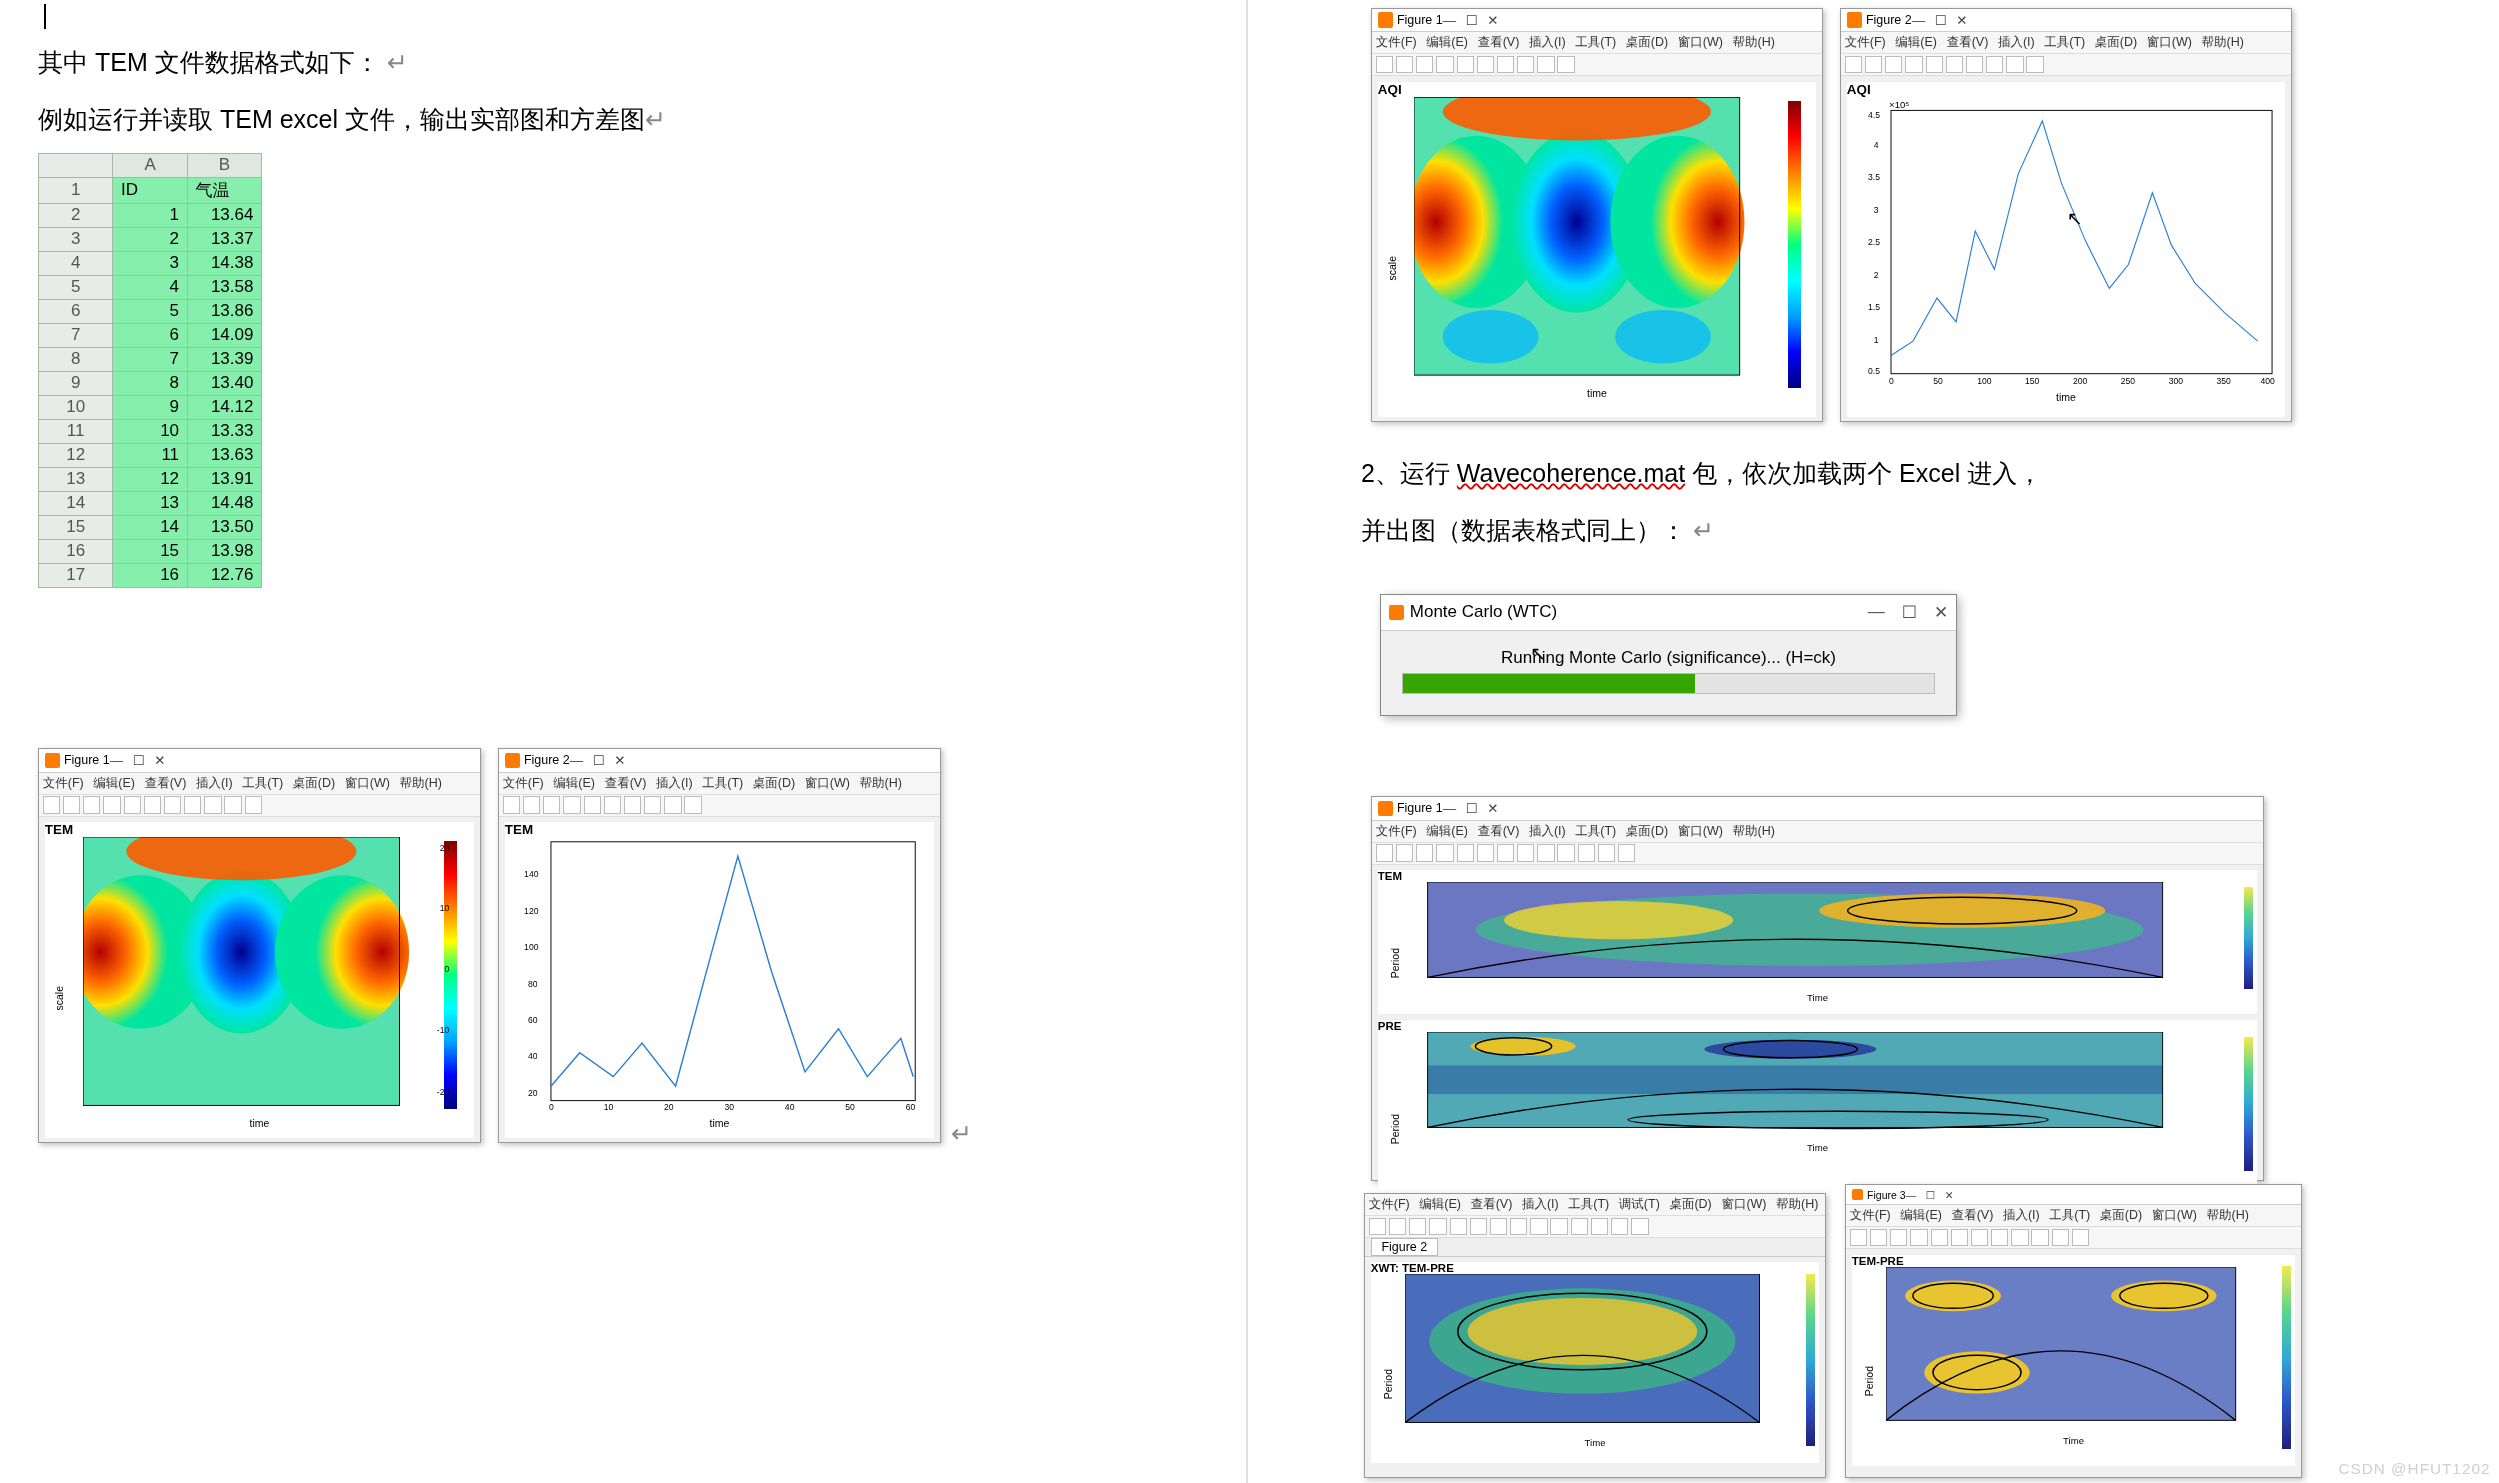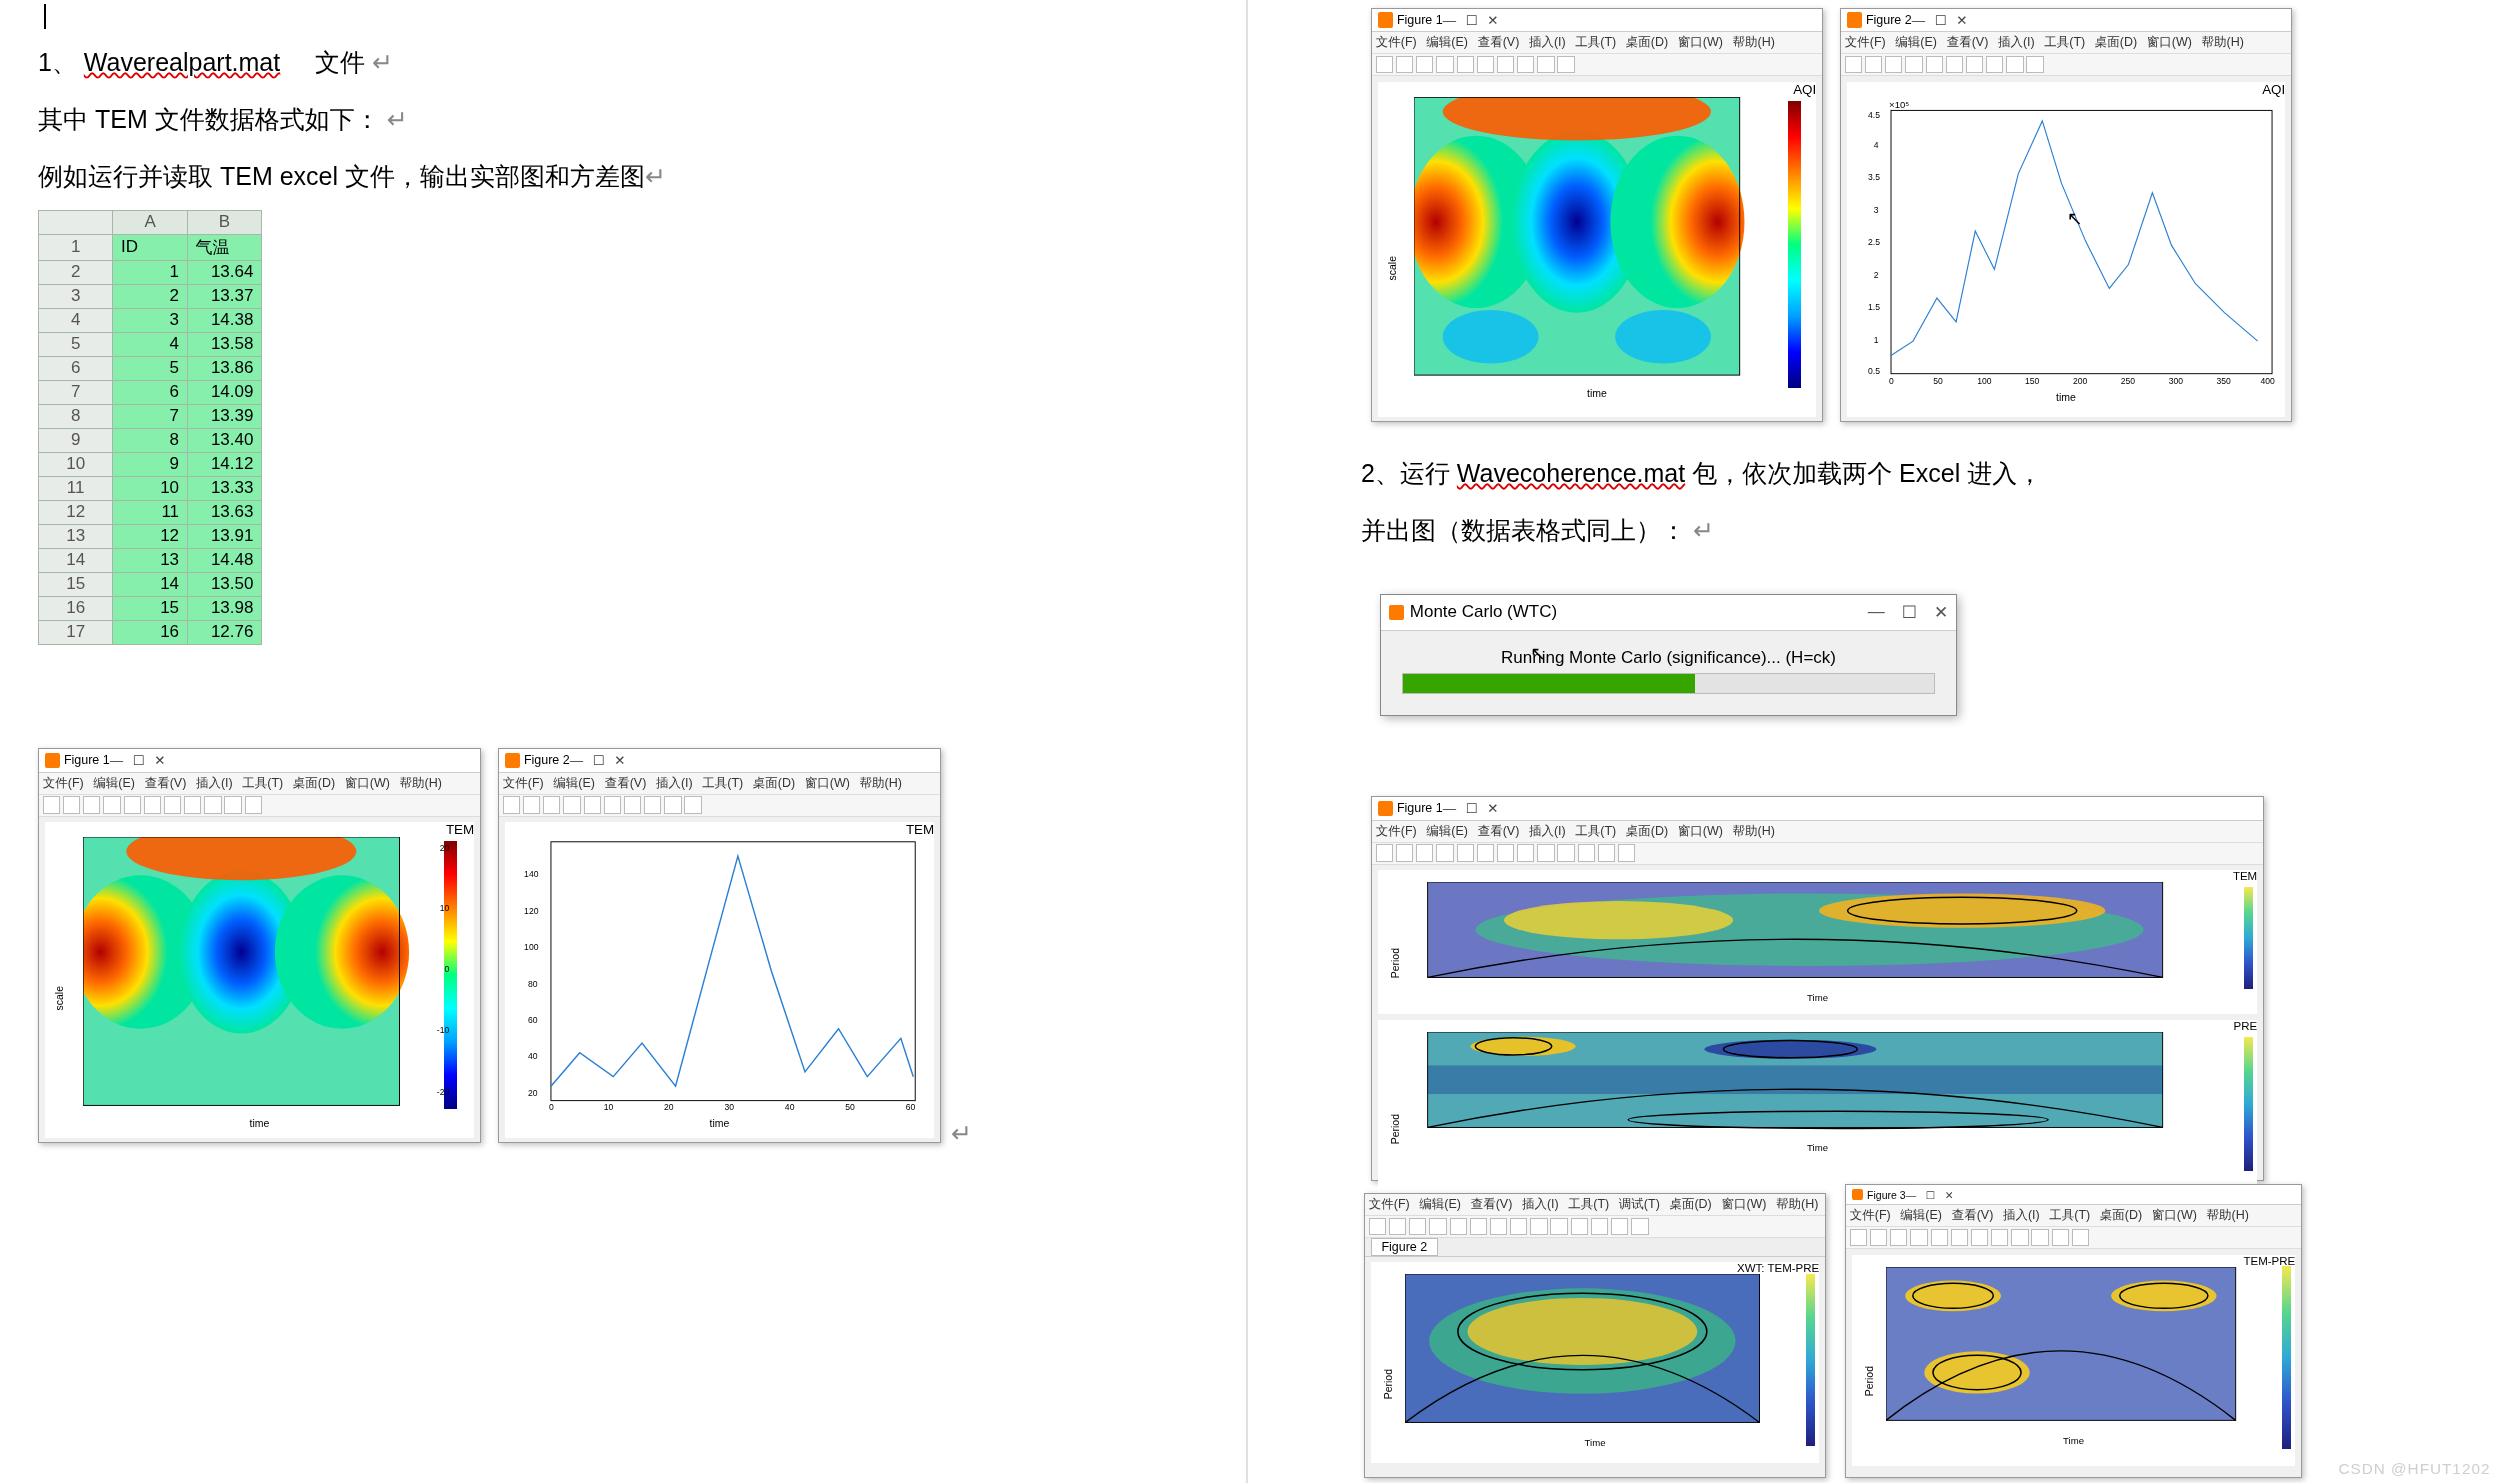--- a/index.html
+++ b/index.html
@@ -93,21 +93,21 @@
     padding:1.9px 3.8px;
     display:flex; gap:2.9px;
   }
   .figwin .toolbar .tbtn {
     width:15.3px;height:15.3px;border:1px solid #bbb;background:#fff;
     display:inline-block;
   }
   .figwin .plot-area {
     background:#fff; margin:5.8px; position:relative;
   }
-  .axis-title{font-weight:normal;text-align:right;font-size:13.4px;}
+  .axis-title{font-weight:bold;text-align:left;font-size:13.4px;}
   .ylabel{position:absolute;left:1.9px;top:50%;transform:rotate(-90deg) translateX(-50%);font-size:10.5px;}
   .xlabel{text-align:center;font-size:10.5px;margin-top:1.9px;}
   .colorbar{position:absolute;right:7.7px;top:19px;bottom:29px;width:13.4px;background:linear-gradient(to top,#000080,#0000ff,#00a0ff,#00ffff,#00ff80,#ffff00,#ff8000,#ff0000,#800000);}
   .colorbar2{position:absolute;right:3.8px;top:11.5px;bottom:17px;width:9.6px;background:linear-gradient(to top,#1f1f7a,#2e53c9,#2fa9d6,#58d68d,#f5e84e);}
   .cbticks{position:absolute;right:25px;font-size:8.6px;text-align:right;}
 
   .heatmap-svg, .line-svg {display:block;}
 
   
   .progress-dialog{
@@ -132,27 +132,20 @@
   }
 </style>
 </head>
 <body>
 
 <div class="divider"></div>
 
 <div class="col-left">
   <div style="height:29px;margin-left:17px;"><span class="cursor-bar"></span></div>
 
-  <p class="text-line">
-    <span>1、</span>
-    <span class="red-underline">Waverealpart.mat</span>
-    &nbsp;&nbsp;&nbsp;
-    <span>文件</span>
-    <span class="gray-char">↵</span>
-  </p>
   <p class="text-line">
     <span>其中 TEM 文件数据格式如下：</span>&nbsp;<span class="gray-char">↵</span>
   </p>
   <p class="text-line">
     <span>例如运行并读取 TEM    excel 文件，输出实部图和方差图</span><span class="gray-char">↵</span>
   </p>
 
   <table class="spreadsheet">
     <tbody>
         <tr>

